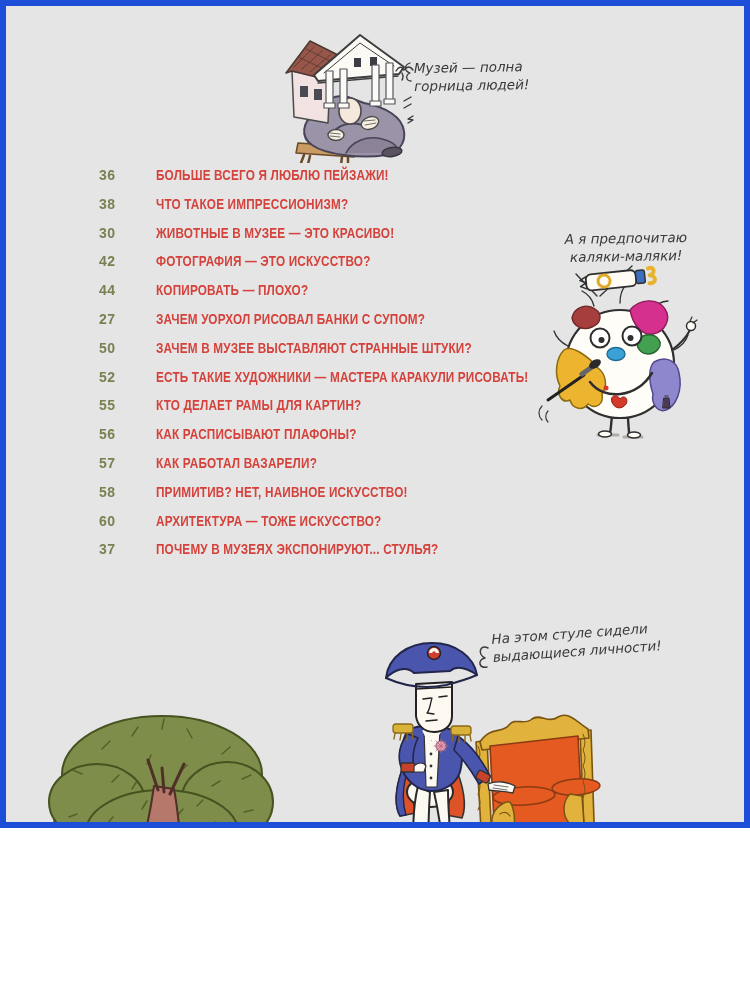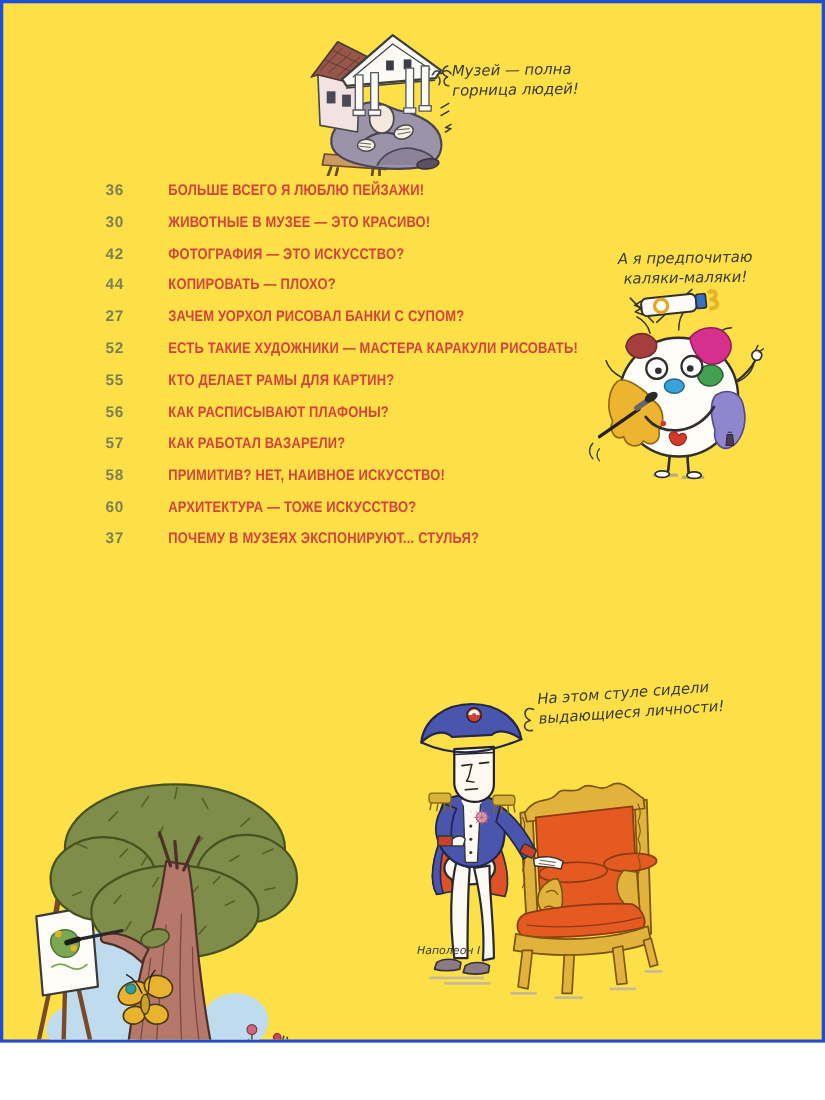--- a/index.html
+++ b/index.html
@@ -1,18 +1,18 @@
 <!DOCTYPE html>
 <html><head>
 <meta charset="utf-8">
 <style>
   html,body{margin:0;padding:0;background:#fff;}
   .page{
-    position:relative;width:750px;height:948px;background:#fde047;
-    box-sizing:border-box;border:3px solid #1d4ed8;overflow:hidden;
+    position:relative;width:750px;height:828px;background:#e5e5e5;
+    box-sizing:border-box;border:6px solid #1d4ed8;overflow:hidden;
     font-family:"Liberation Sans",sans-serif;
   }
   
   .toc{position:absolute;left:93px;top:161px;}
   .toc-row{display:flex;align-items:flex-start;height:28.8px;}
   .toc-num{
     width:57px;flex:0 0 57px;
     font-size:14px;font-weight:700;color:#7b8052;letter-spacing:.5px;
   }
   .toc-title{
@@ -93,20 +93,24 @@
 
   <div class="speech museum">Музей — полна
 горница людей!</div>
 
   <div class="toc">
     <div class="toc-row">
       <span class="toc-num">36</span>
       <span class="toc-title">БОЛЬШЕ ВСЕГО Я ЛЮБЛЮ ПЕЙЗАЖИ!</span>
     </div>
 
+    <div class="toc-row">
+      <span class="toc-num">38</span>
+      <span class="toc-title">ЧТО ТАКОЕ ИМПРЕССИОНИЗМ?</span>
+    </div>
 
     <div class="toc-row">
       <span class="toc-num">30</span>
       <span class="toc-title">ЖИВОТНЫЕ В МУЗЕЕ — ЭТО КРАСИВО!</span>
     </div>
 
     <div class="toc-row">
       <span class="toc-num">42</span>
       <span class="toc-title">ФОТОГРАФИЯ — ЭТО ИСКУССТВО?</span>
     </div>
@@ -114,20 +118,24 @@
     <div class="toc-row">
       <span class="toc-num">44</span>
       <span class="toc-title">КОПИРОВАТЬ — ПЛОХО?</span>
     </div>
 
     <div class="toc-row">
       <span class="toc-num">27</span>
       <span class="toc-title">ЗАЧЕМ УОРХОЛ РИСОВАЛ БАНКИ С СУПОМ?</span>
     </div>
 
+    <div class="toc-row">
+      <span class="toc-num">50</span>
+      <span class="toc-title">ЗАЧЕМ В МУЗЕЕ ВЫСТАВЛЯЮТ СТРАННЫЕ ШТУКИ?</span>
+    </div>
 
     <div class="toc-row">
       <span class="toc-num">52</span>
       <span class="toc-title">ЕСТЬ ТАКИЕ ХУДОЖНИКИ — МАСТЕРА КАРАКУЛИ РИСОВАТЬ!</span>
     </div>
 
 
     <div class="toc-row">
       <span class="toc-num">55</span>
       <span class="toc-title">КТО ДЕЛАЕТ РАМЫ ДЛЯ КАРТИН?</span>

